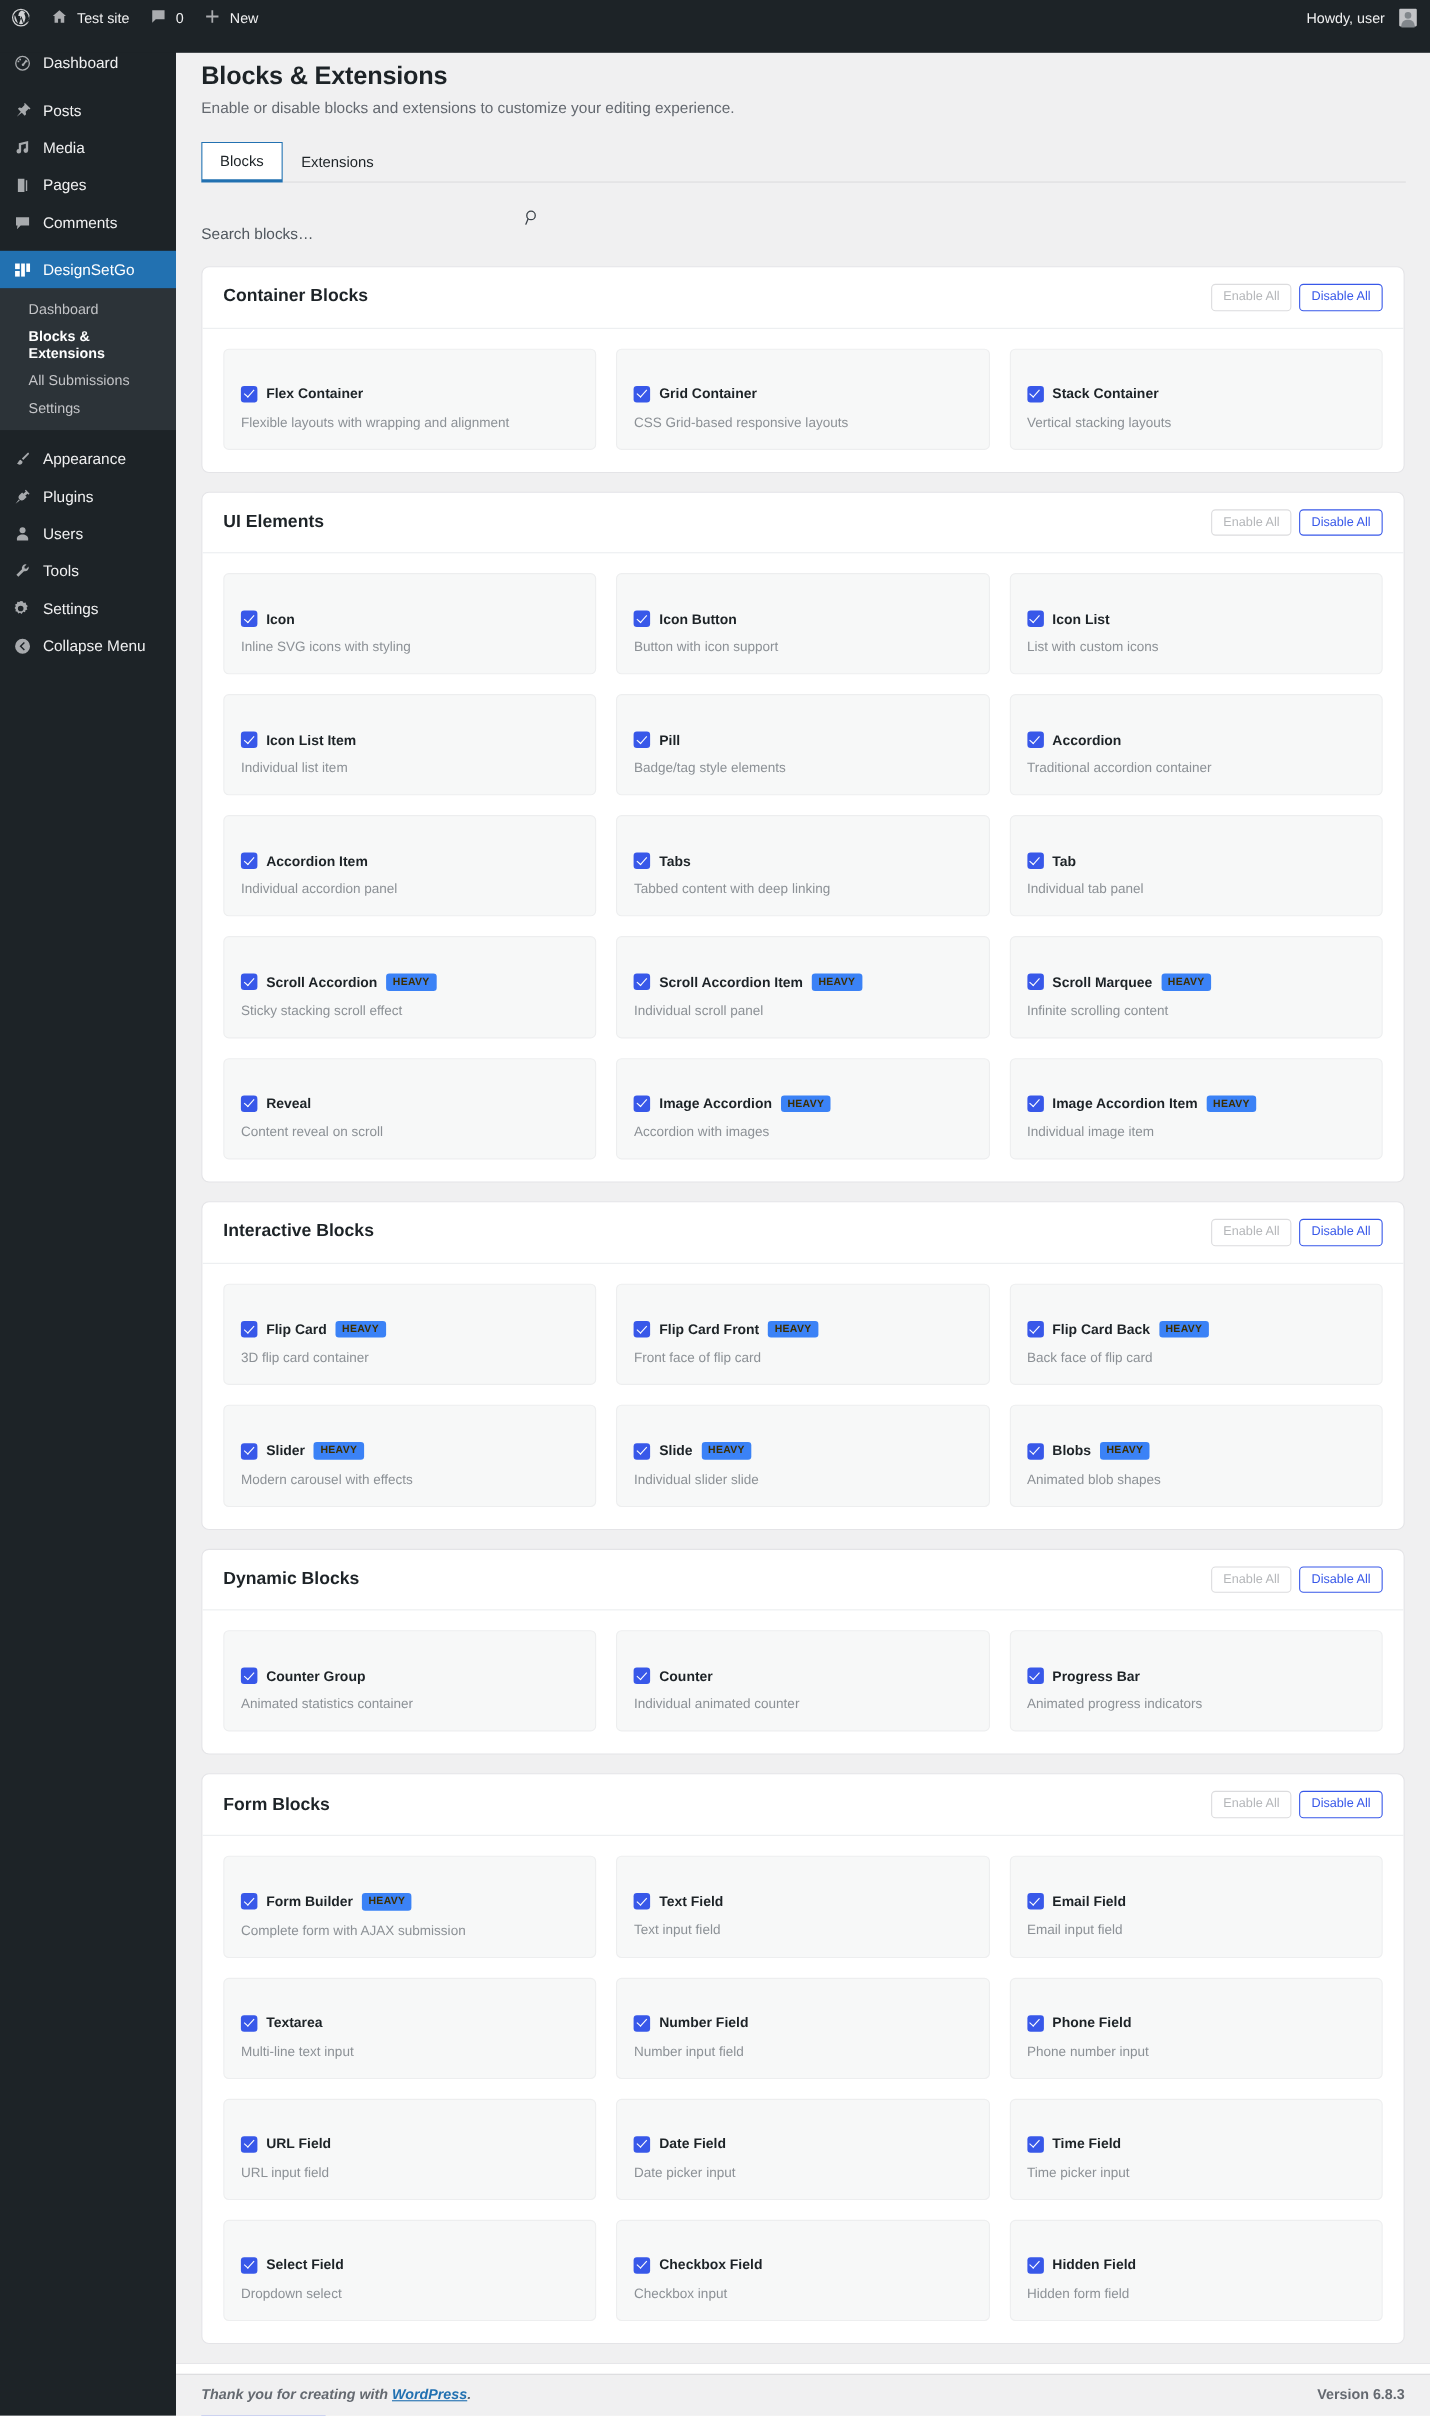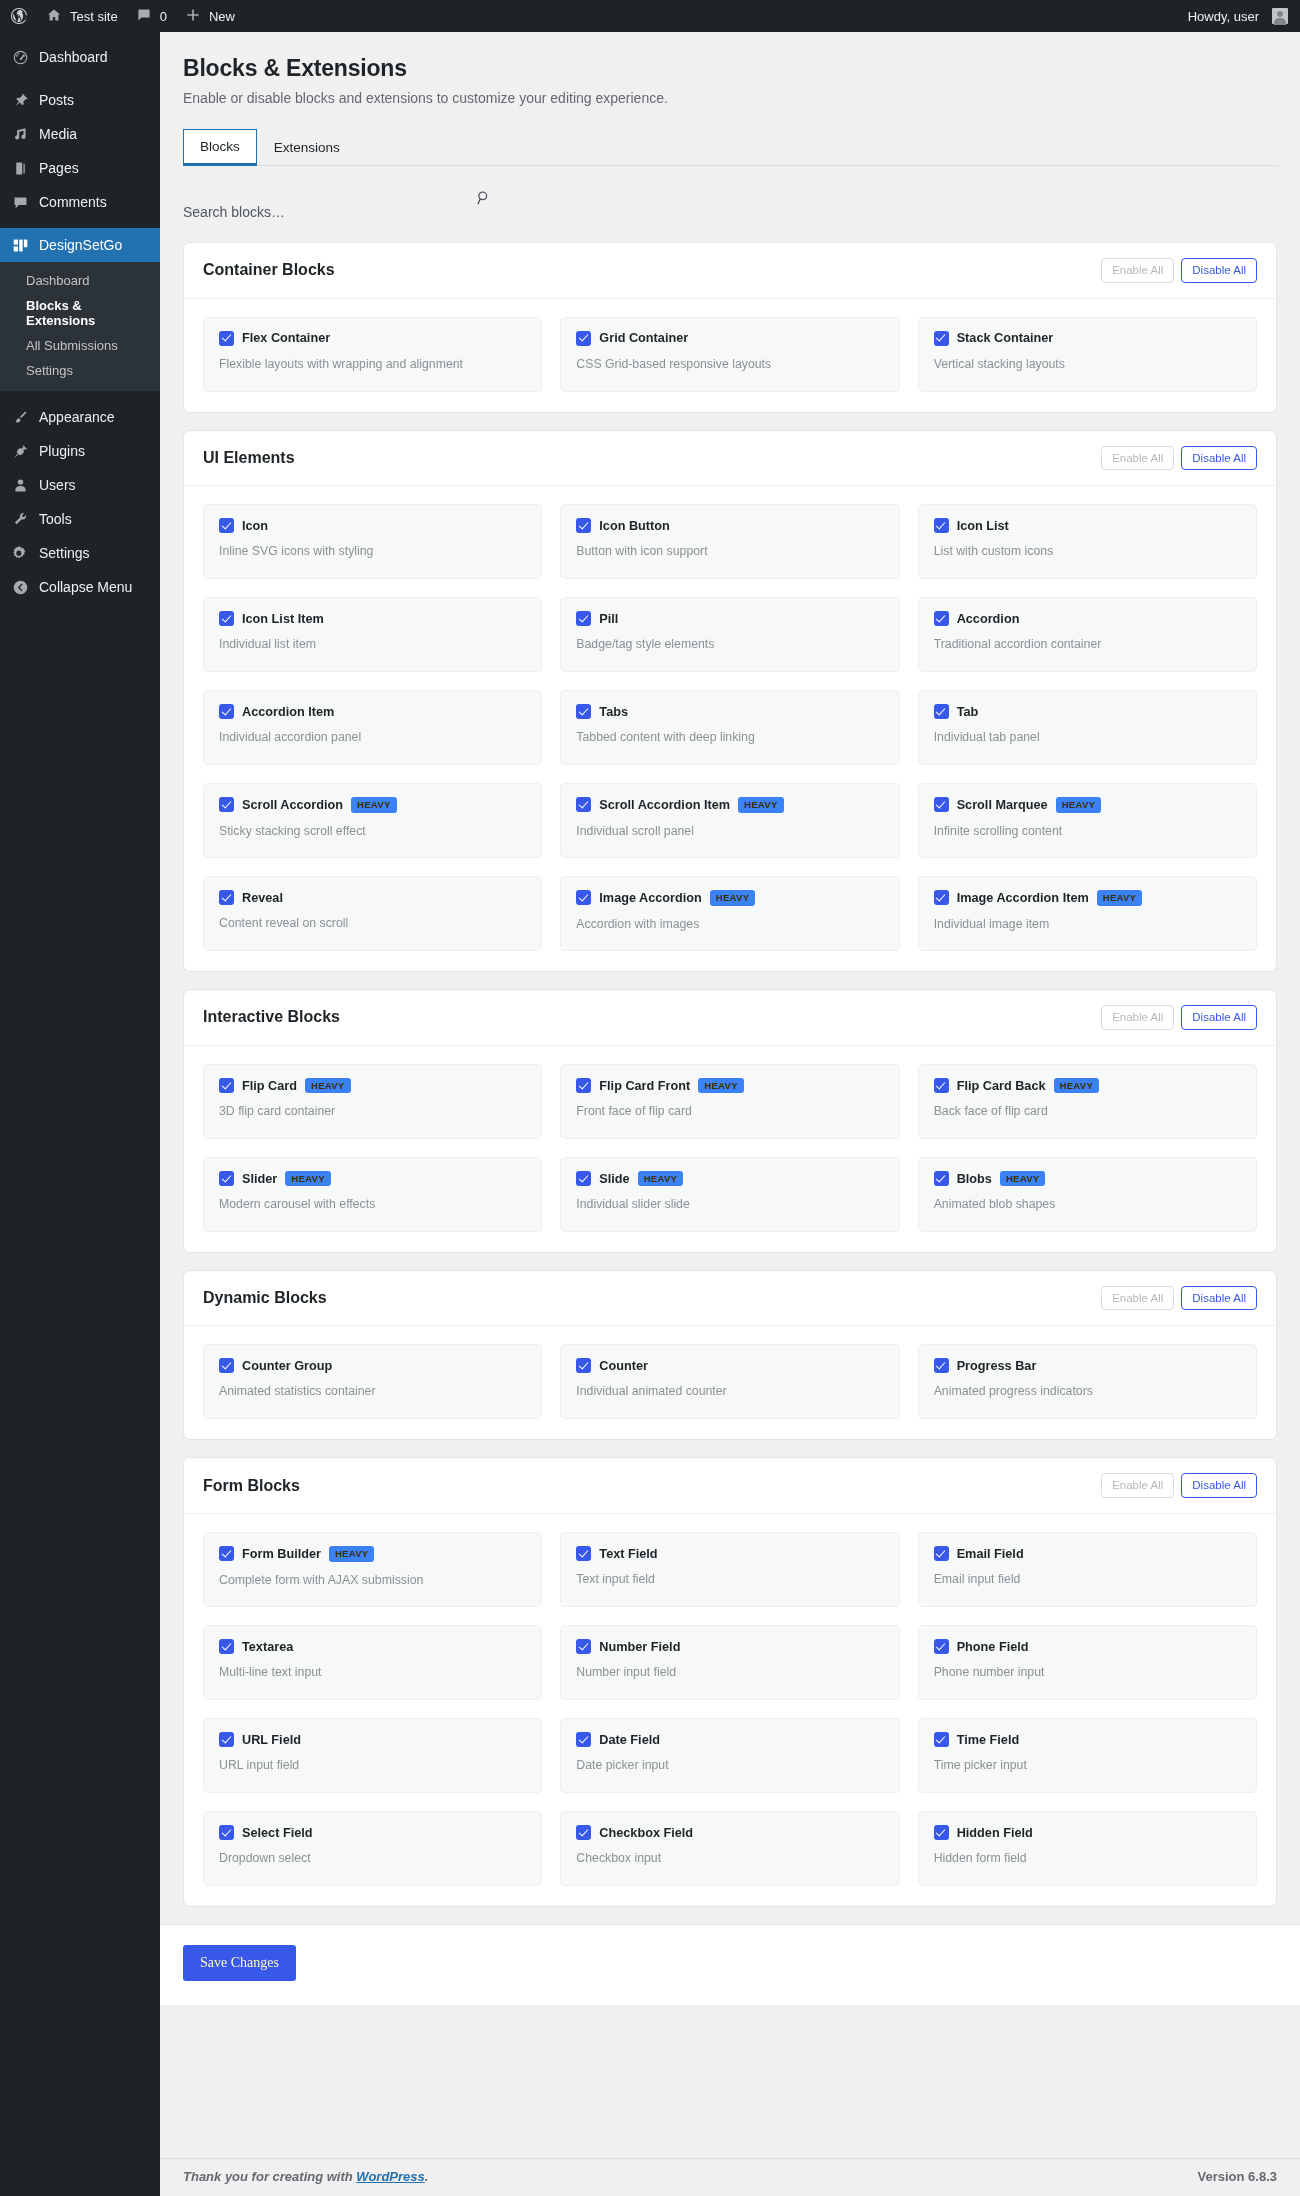--- a/index.html
+++ b/index.html
@@ -8,21 +8,21 @@
     width:1300px; height:2196px;
     background:#f0f0f1;
     font-family:"Liberation Sans", sans-serif;
     font-size:13px;
     color:#3c434a;
     overflow:hidden;
   }
 
   
   #adminbar {
-    position:absolute; top:0; left:0; width:1300px; height:32px;
+    position:absolute; top:0; left:0; width:1300px; height:48px;
     background:#1d2327; color:#f0f0f1;
     display:flex; 
     font-size:13px; z-index:50;
   }
   .ab-item {
     display:flex; align-items:center; gap:6px;
     height:32px; padding:0 9px; color:#f0f0f1; white-space:nowrap;
   }
   .ab-item:first-child { padding-left:10px; }
   .ab-spacer { flex:1; }
@@ -119,21 +119,21 @@
   .btn-disable { border:1px solid #3858e9; color:#3858e9; }
 
   .grid {
     display:grid; grid-template-columns:repeat(3,1fr); gap:18px;
     padding:18px 19px 20px 19px;
   }
   .bcard {
     background:#f7f8f8; border:1px solid #edeeef; border-radius:5px;
     padding:13px 15px 17px 15px; min-height:75px;
   }
-  .bcard-top { display:flex; align-items:center; gap:8px; }
+  .bcard-top { display:flex; align-items:center; gap:8px;margin-top:20px; }
   .cbx {
     width:15px; height:15px; min-width:15px; border-radius:3px; background:#3858e9;
     position:relative; display:inline-block;
   }
   .cbx:after{
     content:""; position:absolute; left:4.5px; top:1.5px; width:4px; height:8px;
     border:solid #fff; border-width:0 1.6px 1.6px 0; transform:rotate(42deg);
   }
   .bname { font-size:12.7px; font-weight:bold; color:#1d2327; white-space:nowrap; }
   .badge {

